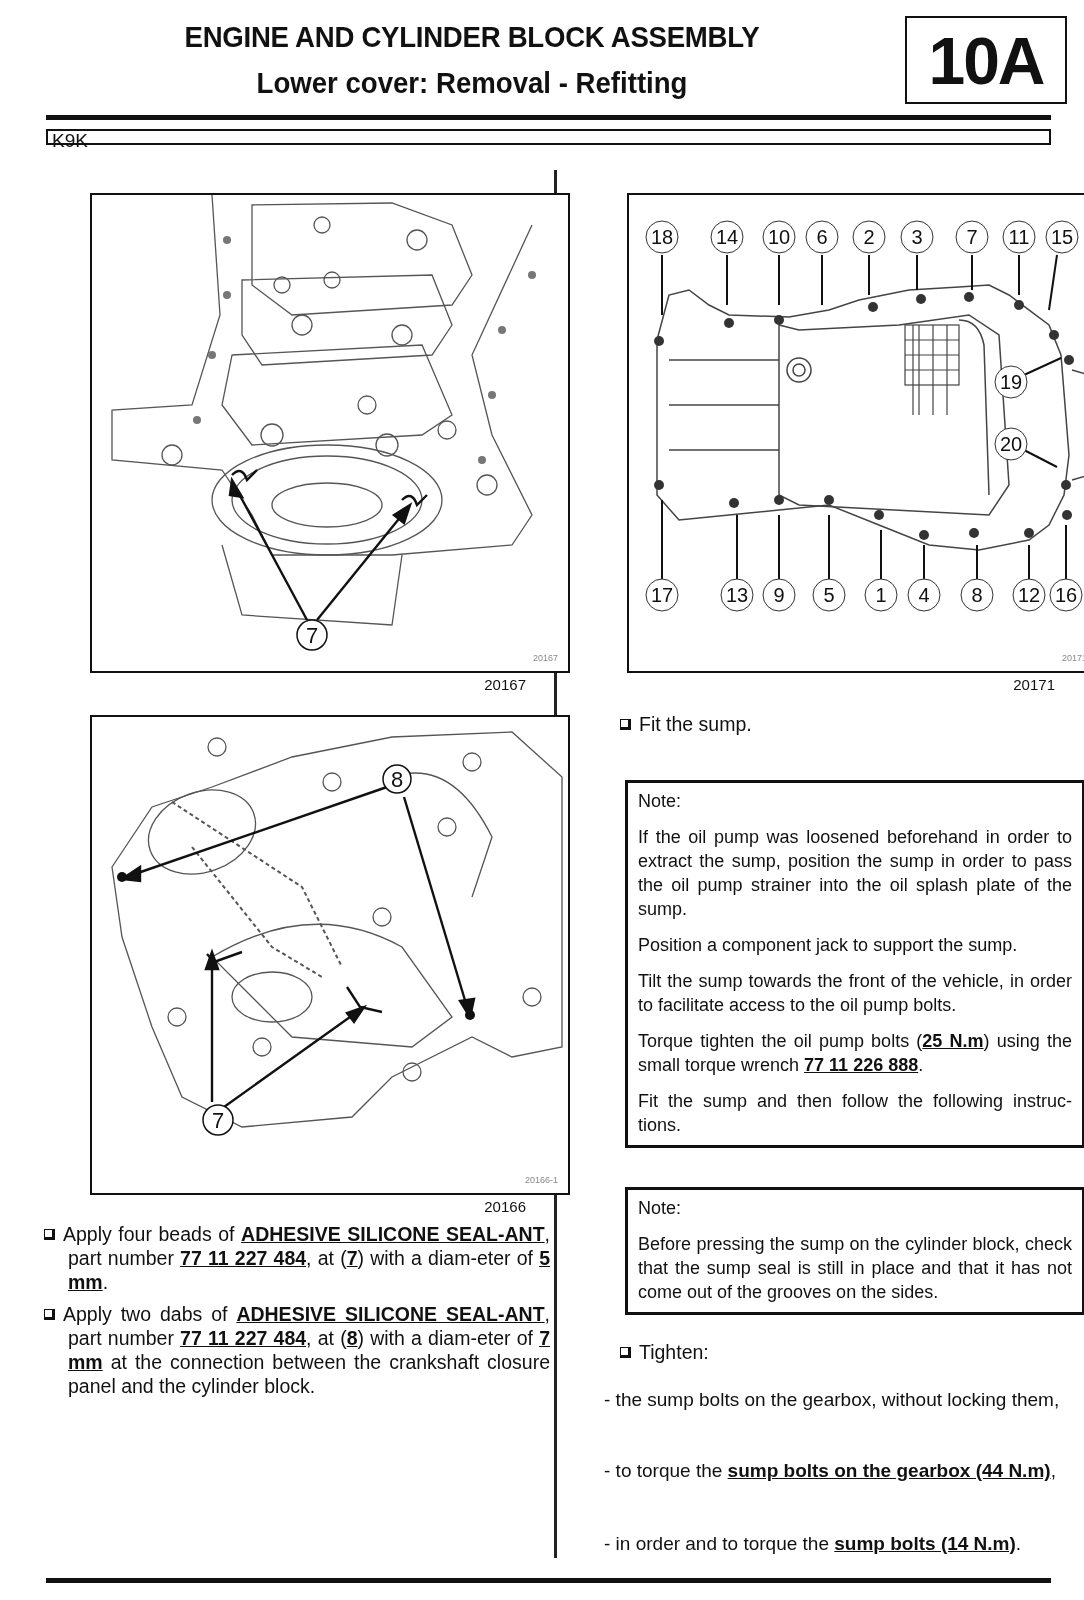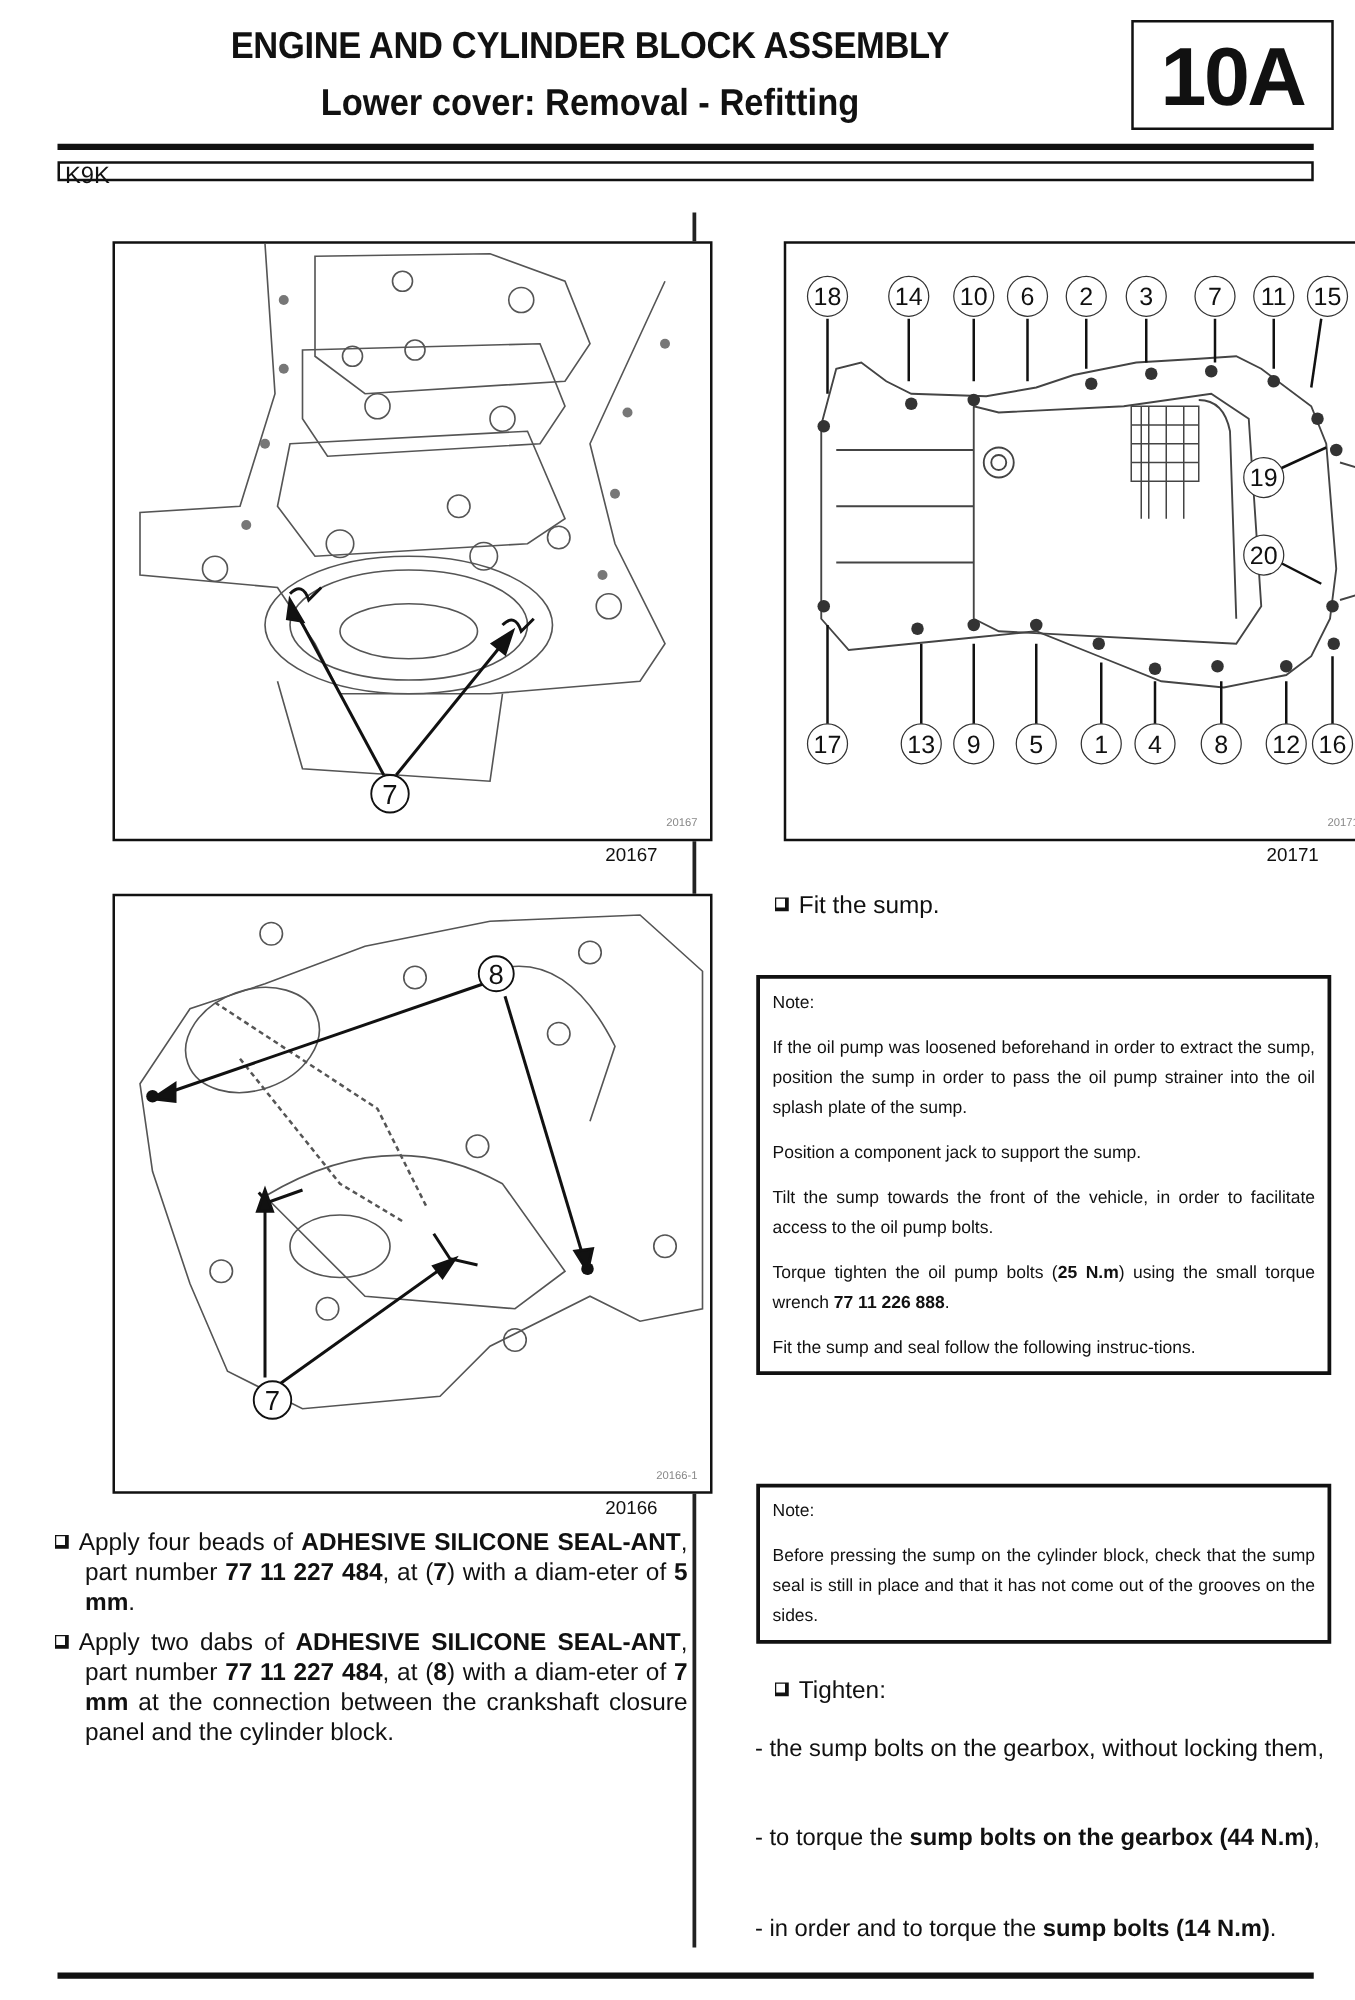--- a/index.html
+++ b/index.html
@@ -19,27 +19,27 @@
   .fig { border: 2px solid #111; box-sizing: border-box; background: #fff; overflow: hidden; margin-left: 44px; }
   .fig svg { display: block; }
   .fig-ref { font-size: 15px; text-align: right; }
   .fig-inner-ref { font-size: 9px; color: #888; position: absolute; }
 
   .bullet { font-size: 19.5px; line-height: 24px; text-align: justify; padding-left: 40px; }
   .bullet .box { display: inline-block; width: 11px; height: 11px; border: 1.5px solid #111; border-bottom-width: 3px; border-right-width: 3px;
                  box-sizing: border-box; margin-right: 8px; vertical-align: 1px; }
   .hang { padding-left: 24px; text-indent: -24px; }
 
-  .note { border: 3px solid #111; box-sizing: border-box; padding: 6px 10px 8px 10px; font-size: 14px; line-height: 24px; }
+  .note { border: 3px solid #111; box-sizing: border-box; padding: 6px 10px 8px 10px; font-size: 18px; line-height: 24px; margin-left: 20px; }
   .note p { margin: 0 0 12px 0; text-align: justify; }
   .note p:last-child { margin-bottom: 0; }
   .note .note-label { margin-bottom: 12px; }
 
   .dash { font-size: 19px; line-height: 24px; text-align: justify; padding-left: 16px; text-indent: -16px; }
-  b { font-weight: bold; }
+  b { font-weight: bold; text-decoration: underline; }
 </style>
 </head>
 <body>
 
 <div class="abs title1">ENGINE AND CYLINDER BLOCK ASSEMBLY</div>
 <div class="abs title2">Lower cover: Removal - Refitting</div>
 <div class="abs chapter-box">10A</div>
 <div class="abs rule-top"></div>
 <div class="abs engine-box"><span>K9K</span></div>
 <div class="abs col-divider"></div>
@@ -258,21 +258,21 @@
 <div class="abs bullet" style="left:580px; top:712px; width:470px;">
   <span class="box"></span><span>Fit the sump.</span>
 </div>
 
 <div class="abs note" style="left:605px; top:780px; width:460px;">
   <p class="note-label">Note:</p>
   <p>If the oil pump was loosened beforehand in order to extract the sump, position the sump in order to pass the oil pump strainer into the oil splash plate of the sump.</p>
   <p>Position a component jack to support the sump.</p>
   <p>Tilt the sump towards the front of the vehicle, in order to facilitate access to the oil pump bolts.</p>
   <p><span>Torque tighten the oil pump bolts (</span><b>25 N.m</b><span>) using the small torque wrench </span><b>77 11 226 888</b><span>.</span></p>
-  <p>Fit the sump and seal follow the following instruc-tions.</p>
+  <p>Fit the sump and then follow the following instruc-tions.</p>
 </div>
 
 <div class="abs note" style="left:605px; top:1187px; width:460px;">
   <p class="note-label">Note:</p>
   <p>Before pressing the sump on the cylinder block, check that the sump seal is still in place and that it has not come out of the grooves on the sides.</p>
 </div>
 
 <div class="abs bullet" style="left:580px; top:1340px; width:470px;">
   <span class="box"></span><span>Tighten:</span>
 </div>

